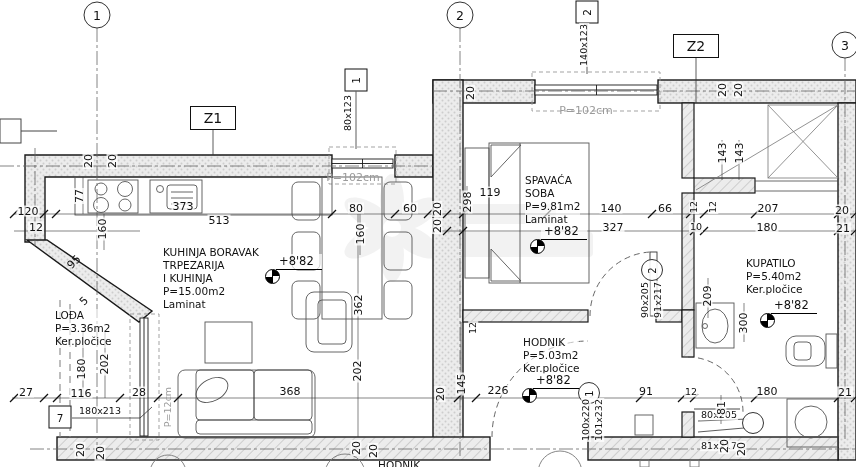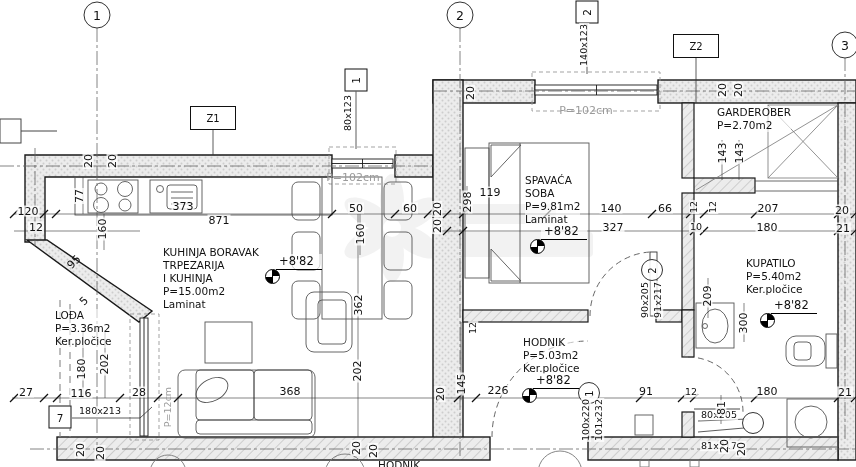--- a/index.html
+++ b/index.html
@@ -11,21 +11,21 @@
      white-space:nowrap;background:rgba(255,255,255,.78);padding:0 1px;color:#111}
   .r{transform:translate(-50%,-50%) rotate(-90deg)}
   .r45{transform:translate(-50%,-50%) rotate(-45deg);background:none}
   .sm{font-size:9.5px}
   .gray{color:#9b9b9b;background:none}
   
   .room{position:absolute;font-size:10.5px;line-height:13px;background:none;white-space:nowrap}
   .room div{background:rgba(255,255,255,.6)}
   
   .tagbox{position:absolute;transform:translate(-50%,-50%);border:1.4px solid #111;background:#fff;
-          display:flex;align-items:center;justify-content:center;font-size:10px}
+          display:flex;align-items:center;justify-content:center;font-size:14px}
   .zbox{width:44px;height:22px}
   .sqbox{width:21px;height:21px;font-size:10.5px}
   .rotd{transform:rotate(-90deg);display:block}
   .gridc{position:absolute;transform:translate(-50%,-50%);width:25px;height:25px;border:1.1px solid #333;
          border-radius:50%;background:#fff;display:flex;align-items:center;justify-content:center;font-size:12.5px}
   .doorc{position:absolute;transform:translate(-50%,-50%);width:20px;height:20px;border:1px solid #333;
          border-radius:50%;background:rgba(255,255,255,.9);display:flex;align-items:center;justify-content:center;font-size:10px}
   
   .elev{position:absolute;width:15px;height:15px}
   .elev .c{width:15px;height:15px;border-radius:50%;border:1px solid #000;box-sizing:border-box;
@@ -343,24 +343,20 @@
   <div>LOĐA</div>
   <div>P=3.36m2</div>
   <div>Ker.pločice</div>
 </div>
 <div class="room" style="left:525px;top:174px">
   <div>SPAVAĆA</div>
   <div>SOBA</div>
   <div>P=9.81m2</div>
   <div>Laminat</div>
 </div>
-<div class="room" style="left:717px;top:106px">
-  <div>GARDEROBER</div>
-  <div>P=2.70m2</div>
-</div>
 <div class="room" style="left:746px;top:257px">
   <div>KUPATILO</div>
   <div>P=5.40m2</div>
   <div>Ker.pločice</div>
 </div>
 <div class="room" style="left:523px;top:336px">
   <div>HODNIK</div>
   <div>P=5.03m2</div>
   <div>Ker.pločice</div>
 </div>
@@ -380,23 +376,23 @@
 </div>
 <div class="elev" style="left:760px;top:313px">
   <div class="c"></div>
   <span class="v">+8'82</span>
 </div>
 
 <span class="t" style="left:28px;top:211px">120</span>
 <span class="t" style="left:36px;top:227px">12</span>
 <span class="t r" style="left:79px;top:196px">77</span>
 <span class="t" style="left:183px;top:206px">373</span>
-<span class="t" style="left:219px;top:220px">871</span>
+<span class="t" style="left:219px;top:220px">513</span>
 <span class="t r" style="left:102px;top:229px">160</span>
-<span class="t" style="left:356px;top:208px">50</span>
+<span class="t" style="left:356px;top:208px">80</span>
 <span class="t" style="left:410px;top:208px">60</span>
 <span class="t r" style="left:437px;top:209px">20</span>
 <span class="t r" style="left:437px;top:226px">20</span>
 <span class="t r" style="left:467px;top:202px">298</span>
 <span class="t" style="left:490px;top:192px">119</span>
 <span class="t" style="left:611px;top:208px">140</span>
 <span class="t" style="left:665px;top:208px">66</span>
 <span class="t r sm" style="left:694px;top:207px">12</span>
 <span class="t r sm" style="left:713px;top:207px">12</span>
 <span class="t" style="left:768px;top:208px">207</span>

